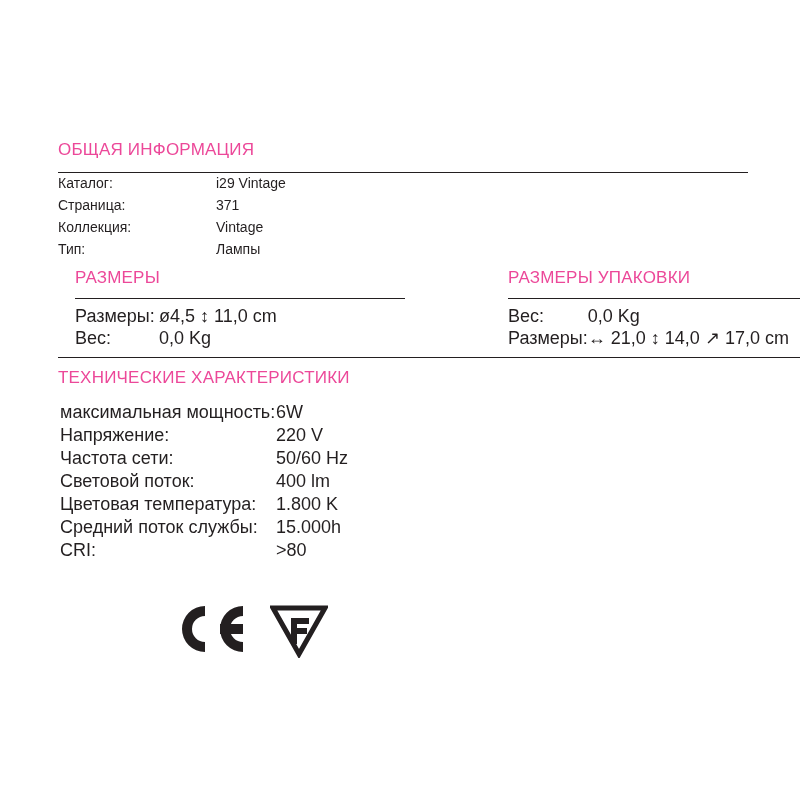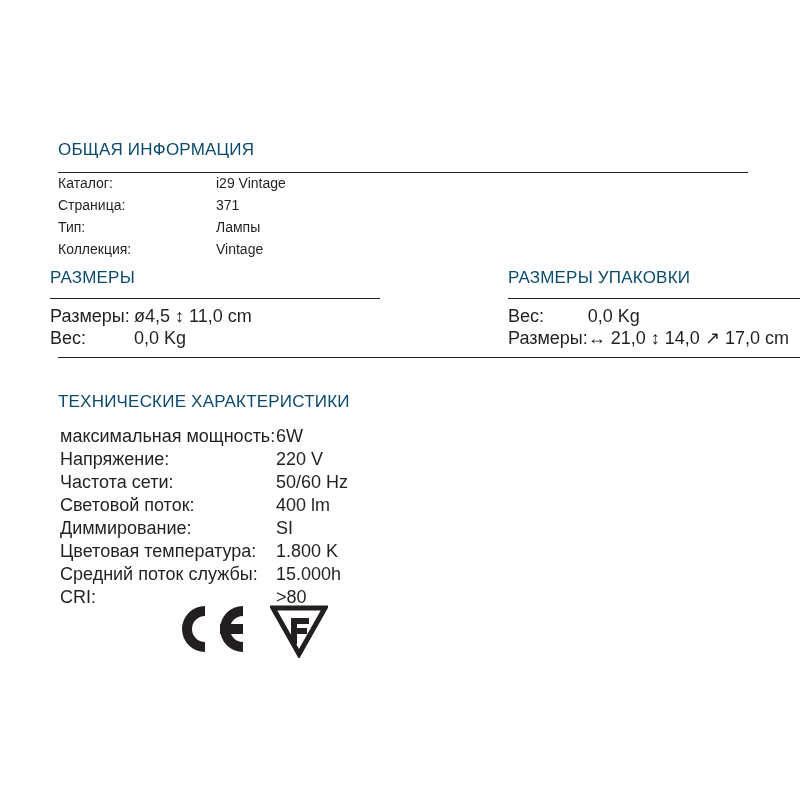--- a/index.html
+++ b/index.html
@@ -18,21 +18,21 @@
   .sheet {
     position: absolute;
     left: 0; top: 0;
     width: 800px;
     height: 800px;
   }
 
   .section-title {
     font-size: 17px;
     letter-spacing: 0.2px;
-    color: #0c4a6e;
+    color: #ec4899;
     font-weight: 400;
   }
 
   .rule {
     border-top: 1px solid #231f20;
     height: 0;
   }
 
   
   #general-info {
@@ -52,21 +52,21 @@
     vertical-align: top;
     line-height: 20px;
     white-space: nowrap;
   }
   table.kv td.k { width: 158px; }
   table.kv td.v { }
 
   
   #dimensions {
     position: absolute;
-    left: 50px;
+    left: 75px;
     top: 268px;
     width: 330px;
   }
   #package-dimensions {
     position: absolute;
     left: 508px;
     top: 268px;
     width: 292px;
   }
   .dim-head {
@@ -98,21 +98,20 @@
     border-top: 1px solid #231f20;
   }
   #rule-under-dims { top: 357px; }
 
   
   #tech-specs {
     position: absolute;
     left: 58px;
     top: 368px;
     width: 690px;
-    margin-top: 24px;
   }
   #tech-specs .section-title { margin-bottom: 14px; }
   table.tech {
     border-collapse: collapse;
     font-size: 18px;
     margin-left: 2px;
   }
   table.tech td {
     padding: 0 0 3px 0;
     line-height: 20px;
@@ -145,26 +144,26 @@
       <tbody>
           <tr>
         <td class="k">Каталог:</td>
         <td class="v">i29 Vintage</td>
       </tr>
       <tr>
         <td class="k">Страница:</td>
         <td class="v">371</td>
       </tr>
       <tr>
+        <td class="k">Коллекция:</td>
+        <td class="v">Vintage</td>
+      </tr>
+      <tr>
         <td class="k">Тип:</td>
         <td class="v">Лампы</td>
-      </tr>
-      <tr>
-        <td class="k">Коллекция:</td>
-        <td class="v">Vintage</td>
       </tr>
     </tbody>
       </table>
   </div>
 
   <div id="dimensions">
     <div class="section-title dim-head">РАЗМЕРЫ</div>
     <div class="dim-rule"></div>
     <table class="dim">
       <tbody>
@@ -213,24 +212,20 @@
       </tr>
       <tr>
         <td class="k">Частота сети:</td>
         <td class="v">50/60 Hz</td>
       </tr>
       <tr>
         <td class="k">Световой поток:</td>
         <td class="v">400 lm</td>
       </tr>
       <tr>
-        <td class="k">Диммирование:</td>
-        <td class="v">SI</td>
-      </tr>
-      <tr>
         <td class="k">Цветовая температура:</td>
         <td class="v">1.800 K</td>
       </tr>
       <tr>
         <td class="k">Средний поток службы:</td>
         <td class="v">15.000h</td>
       </tr>
       <tr>
         <td class="k">CRI:</td>
         <td class="v">&gt;80</td>

